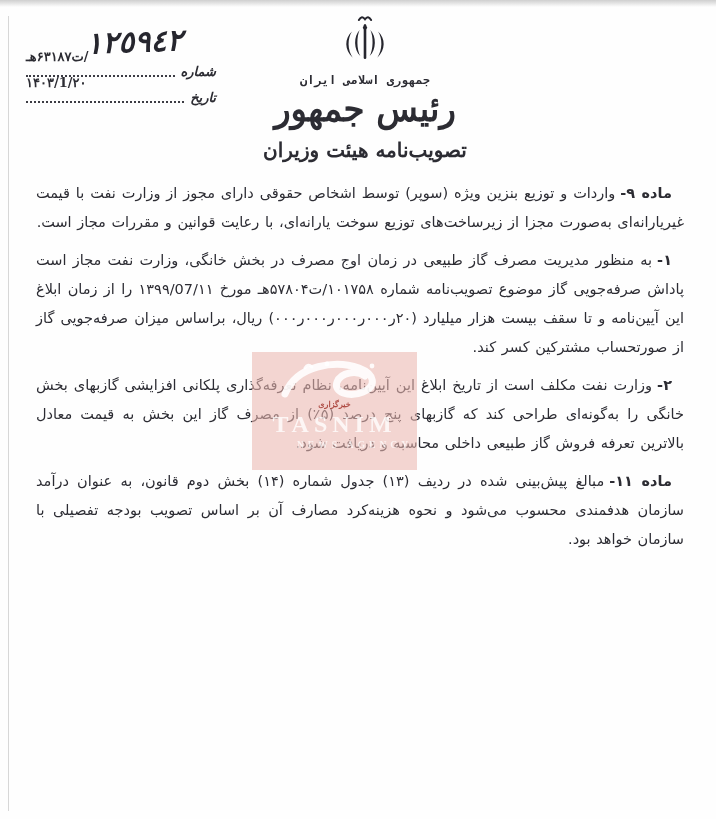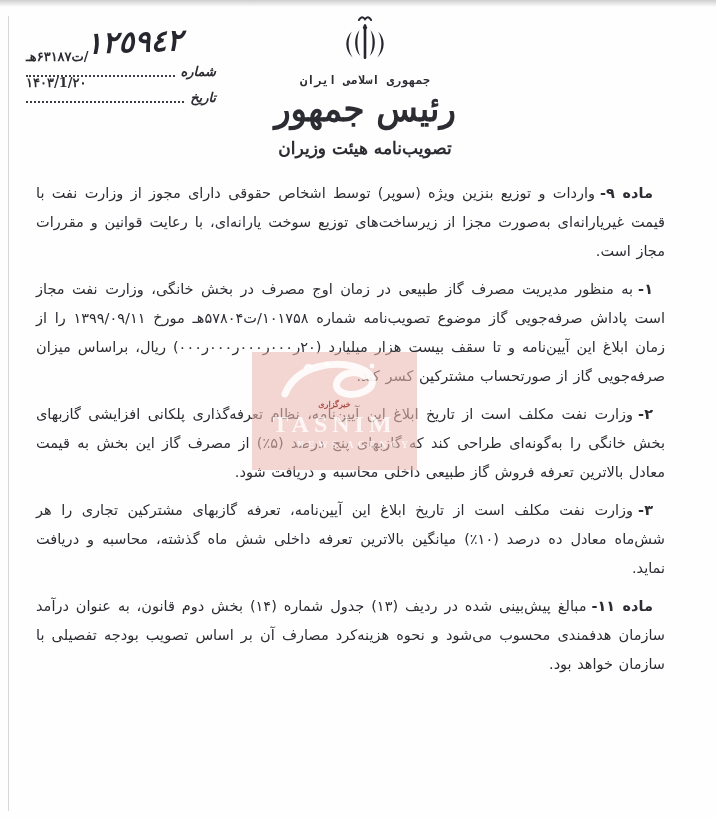--- a/index.html
+++ b/index.html
@@ -26,25 +26,25 @@
   .meta-dots{flex:1; border-bottom:2px dotted #3c3c44; height:13px; margin:0 6px 2px 0; position:relative;}
   .meta-value{position:absolute; left:0; top:-13px; font-weight:700; font-size:13px;
     white-space:nowrap; font-family:"DejaVu Serif", serif;}
 
   
   .letterhead{position:absolute; left:248px; top:12px; width:234px; text-align:center;}
   .emblem{display:inline-block;}
   .country{font-size:12px; font-weight:600; margin-top:1px; letter-spacing:0.5px;font-family:Liberation Mono, monospace;}
   .office{font-family:"DejaVu Serif", serif; font-weight:700; font-size:34px;
     margin-top:2px; line-height:1.15; transform:scaleY(1.04);}
-  .doctype{font-family:"DejaVu Serif", serif; font-weight:700; font-size:17px; margin-top:9px;}
+  .doctype{font-family:"DejaVu Serif", serif; font-weight:700; font-size:20px; margin-top:9px;}
 
   
   .body-text{
-    position:absolute; top:179px; right:51px; left:36px; z-index:1;
+    position:absolute; top:179px; right:32px; left:36px; z-index:1;
     font-size:14.5px; line-height:29px; text-align:justify; word-spacing:1px;
   }
   .body-text p{margin:0 0 9px 0; text-indent:12px;}
   .lead{font-weight:700; margin-left:5px;}
   .heading-only{margin-bottom:7px;}
 
   
   .watermark{
     position:absolute; left:252px; top:352px; width:165px; height:118px; z-index:3;
     background:rgba(234,182,175,.58); pointer-events:none; text-align:center;
@@ -106,27 +106,24 @@
     <div class="country">جمهوری اسلامی ایران</div>
     <div class="office">رئیس جمهور</div>
     <div class="doctype">تصویب‌نامه هیئت وزیران</div>
   </div>
 
   <div class="body-text">
     <p>
       <span class="lead">ماده ۹-</span><span>واردات و توزیع بنزین ویژه (سوپر) توسط اشخاص حقوقی دارای مجوز از وزارت نفت با قیمت غیریارانه‌ای به‌صورت مجزا از زیرساخت‌های توزیع سوخت یارانه‌ای، با رعایت قوانین و مقررات مجاز است.</span>
     </p>
     <p>
-      <span class="lead">۱-</span><span>به منظور مدیریت مصرف گاز طبیعی در زمان اوج مصرف در بخش خانگی، وزارت نفت مجاز است پاداش صرفه‌جویی گاز موضوع تصویب‌نامه شماره ۱۰۱۷۵۸/ت۵۷۸۰۴هـ مورخ ۱۳۹۹/۰۹/۱۱ را از زمان ابلاغ این آیین‌نامه و تا سقف بیست هزار میلیارد (۲۰ر۰۰۰ر۰۰۰ر۰۰۰ر۰۰۰) ریال، براساس میزان صرفه‌جویی گاز از صورتحساب مشترکین کسر کند.</span>
+      <span class="lead">۱-</span><span>به منظور مدیریت مصرف گاز طبیعی در زمان اوج مصرف در بخش خانگی، وزارت نفت مجاز است پاداش صرفه‌جویی گاز موضوع تصویب‌نامه شماره ۱۰۱۷۵۸/ت۵۷۸۰۴هـ مورخ ۱۳۹۹/07/۱۱ را از زمان ابلاغ این آیین‌نامه و تا سقف بیست هزار میلیارد (۲۰ر۰۰۰ر۰۰۰ر۰۰۰ر۰۰۰) ریال، براساس میزان صرفه‌جویی گاز از صورتحساب مشترکین کسر کند.</span>
     </p>
     <p>
       <span class="lead">۲-</span><span>وزارت نفت مکلف است از تاریخ ابلاغ این آیین‌نامه، نظام تعرفه‌گذاری پلکانی افزایشی گازبهای بخش خانگی را به‌گونه‌ای طراحی کند که گازبهای پنج درصد (۵٪) از مصرف گاز این بخش به قیمت معادل بالاترین تعرفه فروش گاز طبیعی داخلی محاسبه و دریافت شود.</span>
-    </p>
-    <p>
-      <span class="lead">۳-</span><span>وزارت نفت مکلف است از تاریخ ابلاغ این آیین‌نامه، تعرفه گازبهای مشترکین تجاری را هر شش‌ماه معادل ده درصد (۱۰٪) میانگین بالاترین تعرفه داخلی شش ماه گذشته، محاسبه و دریافت نماید.</span>
     </p>
     <p>
       <span class="lead">ماده ۱۱-</span><span>مبالغ پیش‌بینی شده در ردیف (۱۳) جدول شماره (۱۴) بخش دوم قانون، به عنوان درآمد سازمان هدفمندی محسوب می‌شود و نحوه هزینه‌کرد مصارف آن بر اساس تصویب بودجه تفصیلی با سازمان خواهد بود.</span>
     </p>
   </div>
 
   <div class="watermark">
     <div class="wm-swirl">
       <svg width="120" height="46" viewBox="0 0 120 46" aria-hidden="true">
         <g stroke="rgba(255,255,255,0.88)" fill="none" stroke-linecap="round">

